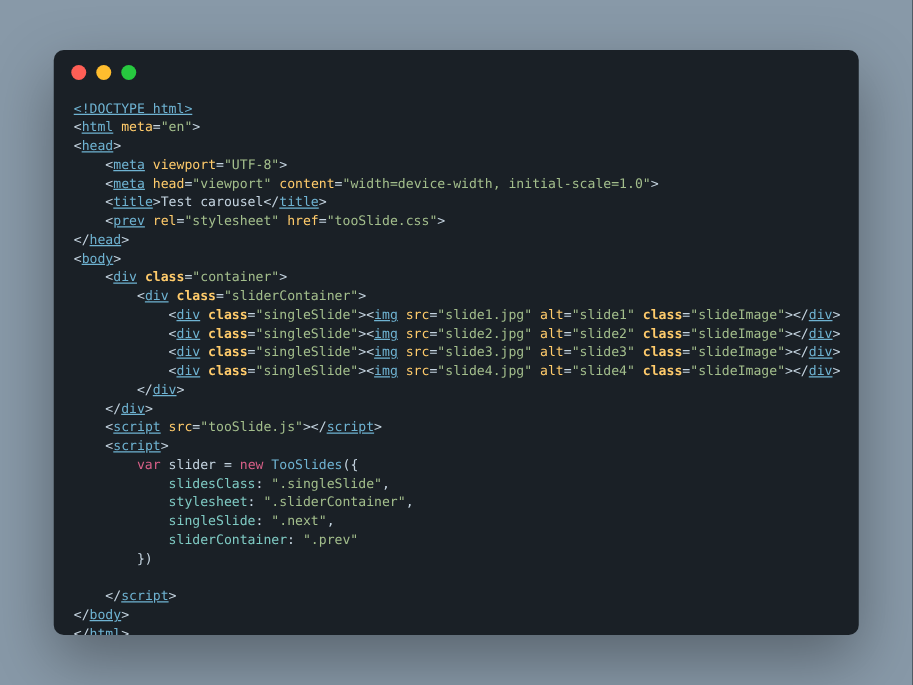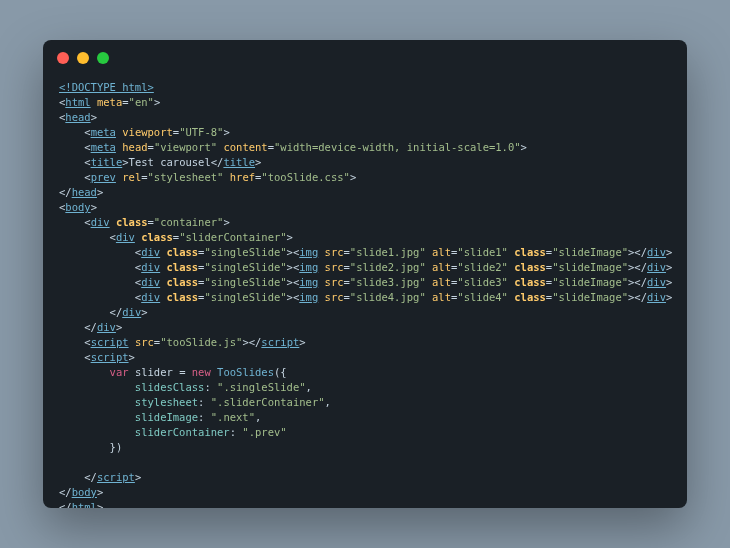--- a/index.html
+++ b/index.html
@@ -78,20 +78,20 @@
             <span class="p">&lt;</span><span class="tg">div</span> <span class="cl">class</span><span class="p">=</span><span class="av">"singleSlide"</span><span class="p">&gt;&lt;</span><span class="tg">img</span> <span class="an">src</span><span class="p">=</span><span class="av">"slide2.jpg"</span> <span class="an">alt</span><span class="p">=</span><span class="av">"slide2"</span> <span class="cl">class</span><span class="p">=</span><span class="av">"slideImage"</span><span class="p">&gt;&lt;/</span><span class="tg">div</span><span class="p">&gt;</span>
             <span class="p">&lt;</span><span class="tg">div</span> <span class="cl">class</span><span class="p">=</span><span class="av">"singleSlide"</span><span class="p">&gt;&lt;</span><span class="tg">img</span> <span class="an">src</span><span class="p">=</span><span class="av">"slide3.jpg"</span> <span class="an">alt</span><span class="p">=</span><span class="av">"slide3"</span> <span class="cl">class</span><span class="p">=</span><span class="av">"slideImage"</span><span class="p">&gt;&lt;/</span><span class="tg">div</span><span class="p">&gt;</span>
             <span class="p">&lt;</span><span class="tg">div</span> <span class="cl">class</span><span class="p">=</span><span class="av">"singleSlide"</span><span class="p">&gt;&lt;</span><span class="tg">img</span> <span class="an">src</span><span class="p">=</span><span class="av">"slide4.jpg"</span> <span class="an">alt</span><span class="p">=</span><span class="av">"slide4"</span> <span class="cl">class</span><span class="p">=</span><span class="av">"slideImage"</span><span class="p">&gt;&lt;/</span><span class="tg">div</span><span class="p">&gt;</span>
         <span class="p">&lt;/</span><span class="tg">div</span><span class="p">&gt;</span>
     <span class="p">&lt;/</span><span class="tg">div</span><span class="p">&gt;</span>
     <span class="p">&lt;</span><span class="tg">script</span> <span class="an">src</span><span class="p">=</span><span class="av">"tooSlide.js"</span><span class="p">&gt;&lt;/</span><span class="tg">script</span><span class="p">&gt;</span>
     <span class="p">&lt;</span><span class="tg">script</span><span class="p">&gt;</span>
         <span class="kw">var</span> <span class="tx">slider</span> <span class="p">=</span> <span class="kw">new</span> <span class="fn">TooSlides</span><span class="p">({</span>
             <span class="pr">slidesClass</span><span class="p">: </span><span class="av">".singleSlide"</span><span class="p">,</span>
             <span class="pr">stylesheet</span><span class="p">: </span><span class="av">".sliderContainer"</span><span class="p">,</span>
-            <span class="pr">slideImage</span><span class="p">: </span><span class="av">".next"</span><span class="p">,</span>
+            <span class="pr">singleSlide</span><span class="p">: </span><span class="av">".next"</span><span class="p">,</span>
             <span class="pr">sliderContainer</span><span class="p">: </span><span class="av">".prev"</span>
         <span class="p">})</span>
 
     <span class="p">&lt;/</span><span class="tg">script</span><span class="p">&gt;</span>
 <span class="p">&lt;/</span><span class="tg">body</span><span class="p">&gt;</span>
 <span class="p">&lt;/</span><span class="tg">html</span><span class="p">&gt;</span></div>
 </div>
 
 </body></html>

